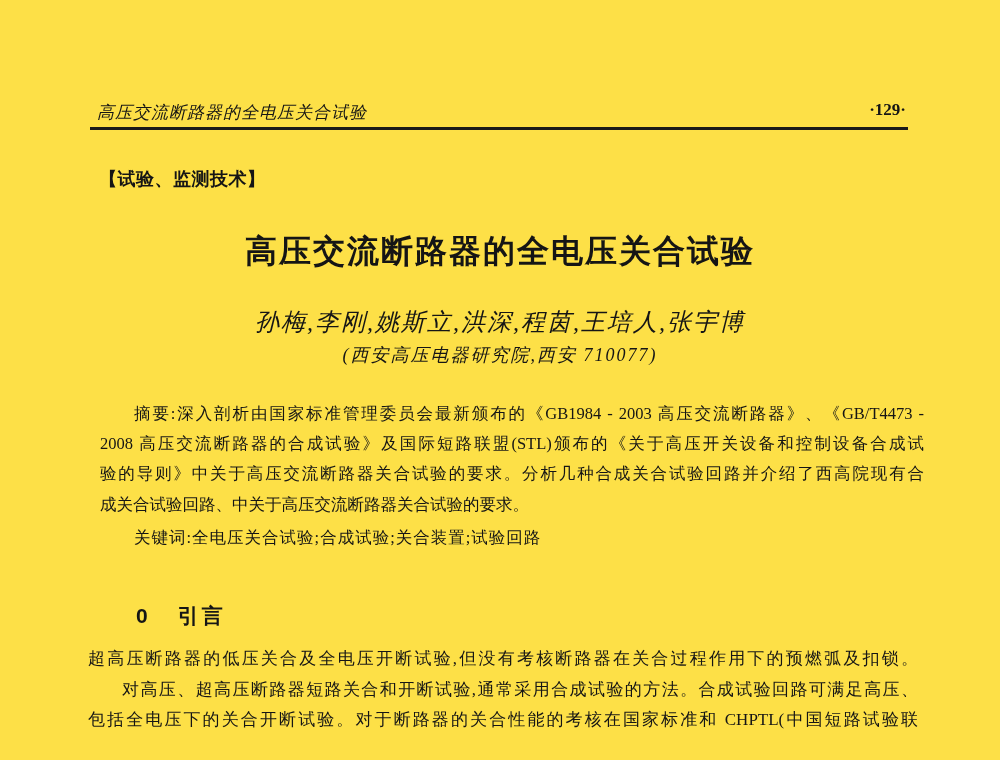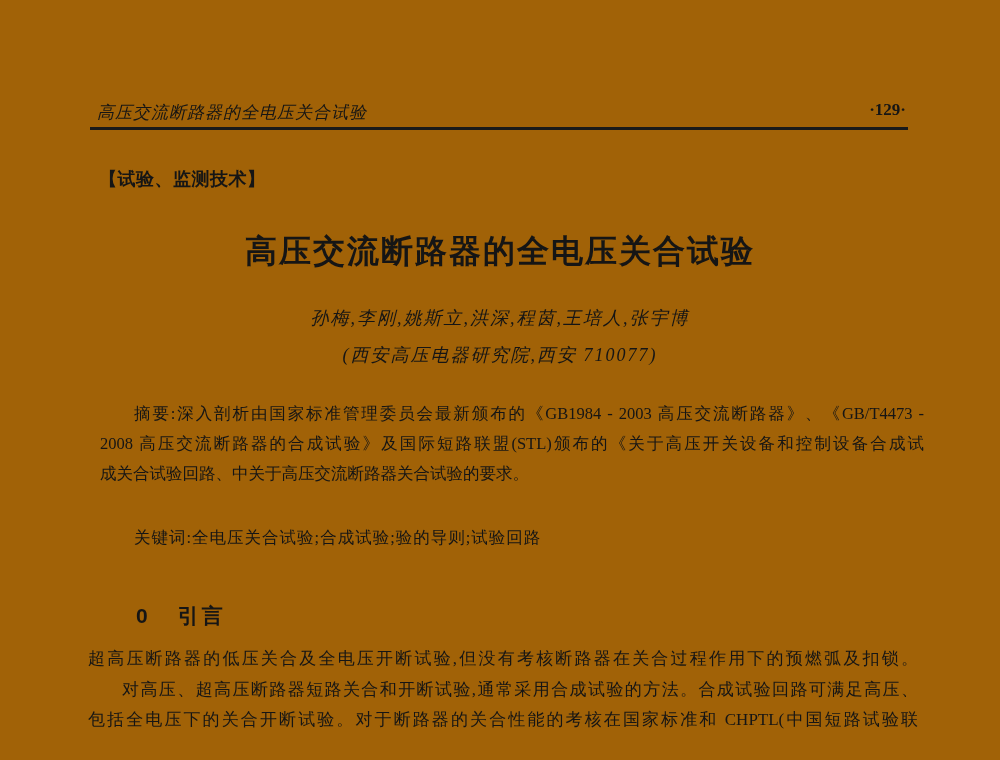--- a/index.html
+++ b/index.html
@@ -4,21 +4,21 @@
 <style>
   html, body {
     margin: 0;
     padding: 0;
     background: #ffffff;
   }
   .page {
     position: relative;
     width: 1000px;
     height: 760px;
-    background: #a16207;
+    background: #fde047;
     color: #151515;
     font-family: "Liberation Serif", "DejaVu Serif", serif;
     overflow: hidden;
   }
   
   .rh-title {
     position: absolute;
     left: 97px;
     top: 101px;
     font-size: 17px;
@@ -64,21 +64,21 @@
     font-weight: bold;
     letter-spacing: 2px;
     white-space: nowrap;
   }
   .authors {
     position: absolute;
     left: 0;
     top: 306px;
     width: 1000px;
     text-align: center;
-    font-size: 18px;
+    font-size: 24px;
     font-style: italic;
     letter-spacing: 2px;
     white-space: nowrap;
   }
   .affiliation {
     position: absolute;
     left: 0;
     top: 343px;
     width: 1000px;
     text-align: center;
@@ -161,24 +161,25 @@
 
   <h1 class="title">高压交流断路器的全电压关合试验</h1>
 
   <div class="authors">孙梅,李刚,姚斯立,洪深,程茵,王培人,张宇博</div>
 
   <div class="affiliation">(西安高压电器研究院,西安 710077)</div>
 
   <div class="abstract">
     <div class="line justify indent2"><span class="bold">摘要:</span><span>深入剖析由国家标准管理委员会最新颁布的《GB1984 - 2003 高压交流断路器》、《GB/T4473 -</span></div>
     <div class="line justify">2008 高压交流断路器的合成试验》及国际短路联盟(STL)颁布的《关于高压开关设备和控制设备合成试</div>
+    <div class="line justify">验的导则》中关于高压交流断路器关合试验的要求。分析几种合成关合试验回路并介绍了西高院现有合</div>
     <div class="line">成关合试验回路、中关于高压交流断路器关合试验的要求。</div>
   </div>
 
-  <div class="keywords"><span class="bold">关键词:</span><span>全电压关合试验;合成试验;验的导则;试验回路</span></div>
+  <div class="keywords"><span class="bold">关键词:</span><span>全电压关合试验;合成试验;关合装置;试验回路</span></div>
 
   <div class="section-heading"><span>0</span><span class="sec-title">引言</span></div>
 
   <div class="body-text">
     <div class="line justify">超高压断路器的低压关合及全电压开断试验,但没有考核断路器在关合过程作用下的预燃弧及扣锁。</div>
     <div class="line justify indent2">对高压、超高压断路器短路关合和开断试验,通常采用合成试验的方法。合成试验回路可满足高压、</div>
     <div class="line justify">包括全电压下的关合开断试验。对于断路器的关合性能的考核在国家标准和 CHPTL(中国短路试验联</div>
   </div>
 
 </div>

